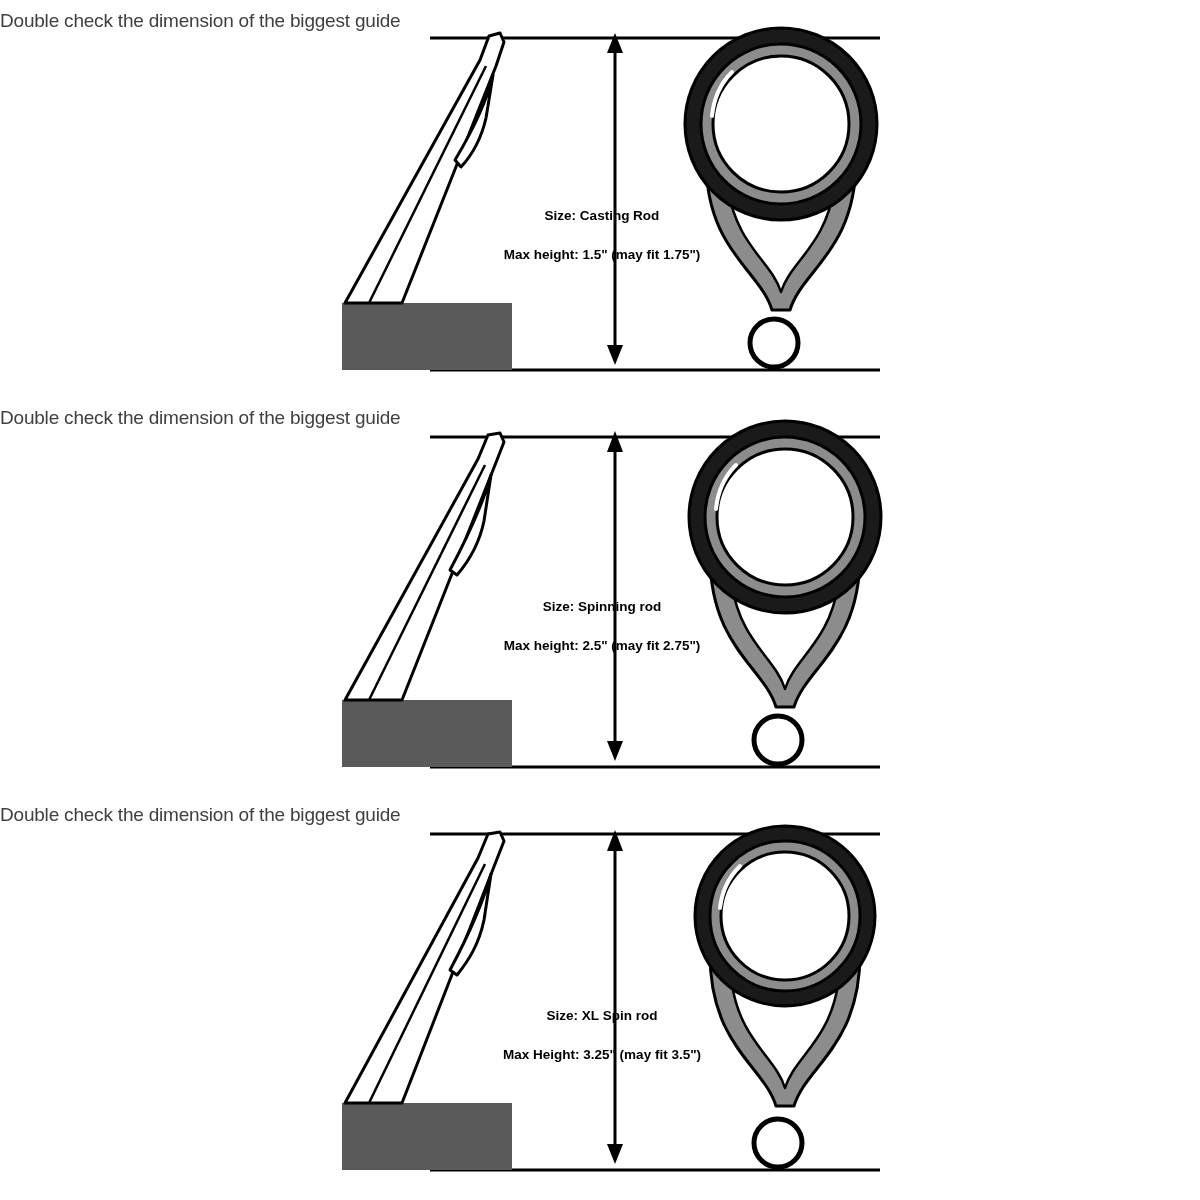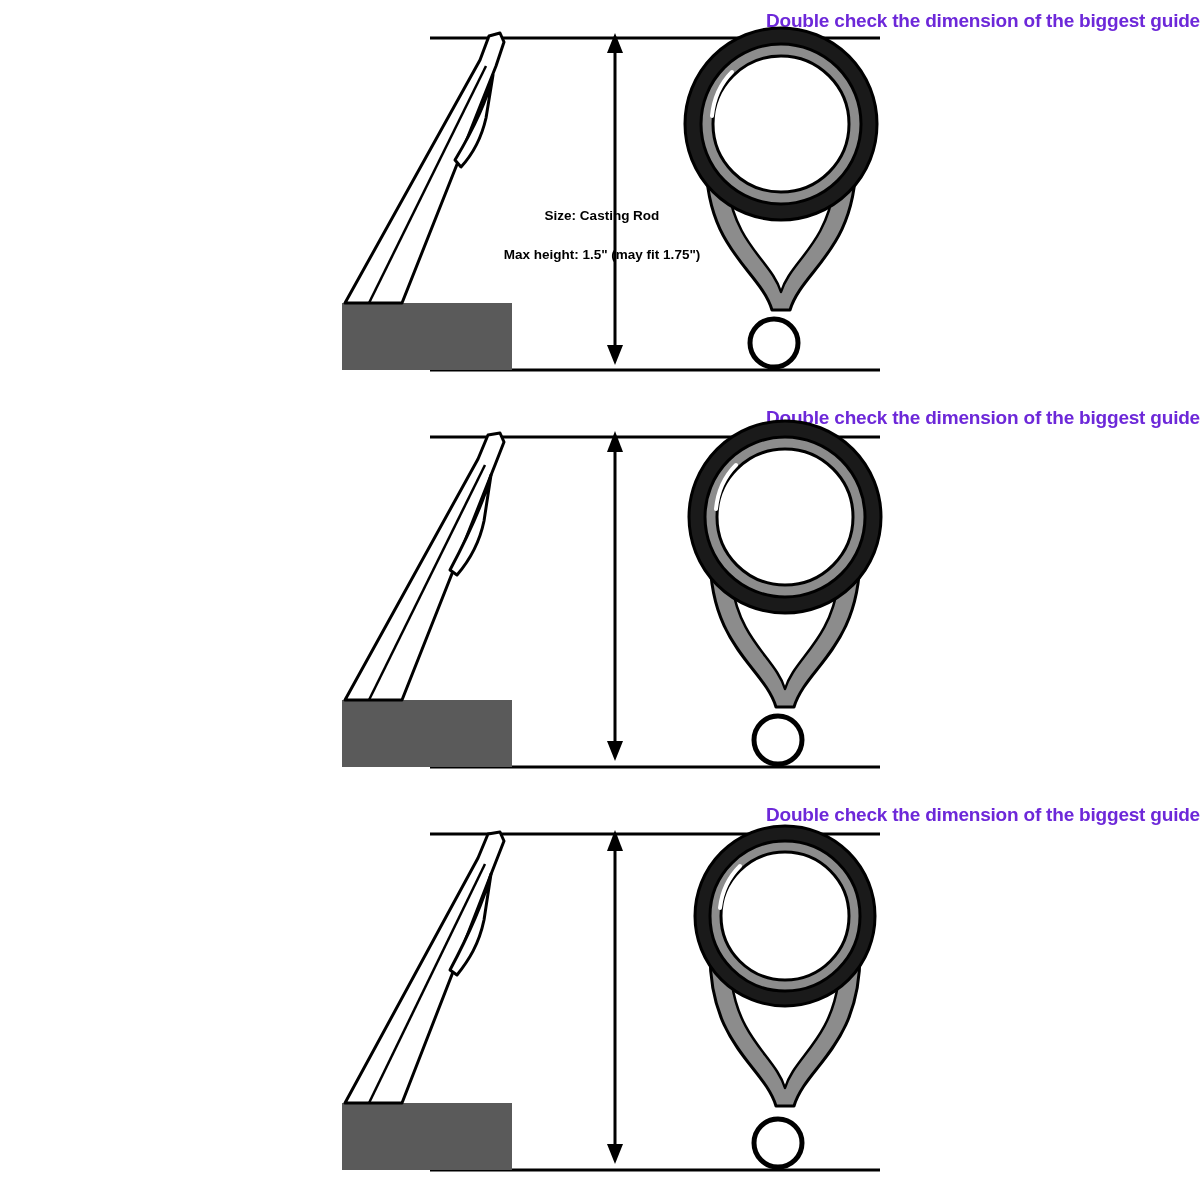--- a/index.html
+++ b/index.html
@@ -21,25 +21,25 @@
   }
   .panel {
     position: absolute;
     left: 0;
     width: 1200px;
   }
   .panel-title {
     position: absolute;
     left: 0;
     width: 1200px;
-    text-align: right;
-    font-weight: bold;
+    text-align: left;
+    font-weight: normal;
     font-size: 19px;
     letter-spacing: -0.2px;
-    color: #6d28d9;
+    color: #404040;
   }
   .panel-caption {
     position: absolute;
     width: 320px;
     text-align: center;
     font-weight: bold;
     font-size: 13.5px;
     line-height: 1.45;
     color: #000;
     white-space: pre-line;
@@ -114,20 +114,24 @@
         <path d="M710,160 C710,252 764,272 776,312 L794,312 C806,272 860,252 860,160 Z" fill="#8c8c8c" stroke="#000" stroke-width="3" stroke-linejoin="round"></path>
         <path d="M732,190 C740,246 776,264 785,294 C794,264 830,246 838,190 Z" fill="#ffffff" stroke="#000" stroke-width="2.5" stroke-linejoin="round"></path>
         <circle cx="785" cy="122" r="96" fill="#1a1a1a" stroke="#000" stroke-width="3"></circle>
         <circle cx="785" cy="122" r="80" fill="#8c8c8c" stroke="#000" stroke-width="3"></circle>
         <circle cx="785" cy="122" r="68" fill="#ffffff" stroke="#000" stroke-width="3"></circle>
         <path d="M716,114 C718,94 726,80 736,70" fill="none" stroke="#ffffff" stroke-width="4" stroke-linecap="round"></path>
         <circle cx="778" cy="345" r="24" fill="#ffffff" stroke="#000" stroke-width="5"></circle>
       </g>
     </svg>
 
+    <div class="panel-caption" style="left:442px;top:182px;">
+      <span>Size: Spinning rod</span><br>
+      <span>Max height: 2.5" (may fit 2.75")</span>
+    </div>
   </div>
 
   <div class="panel" style="top:790px;height:410px;">
     <div class="panel-title" style="top:14px;">Double check the dimension of the biggest guide</div>
 
     <svg class="svg-layer" width="1200" height="410" viewBox="0 0 1200 410">
       <line x1="430" y1="44" x2="880" y2="44" stroke="#000" stroke-width="3"></line>
       <line x1="430" y1="380" x2="880" y2="380" stroke="#000" stroke-width="3"></line>
 
       <rect x="342" y="313" width="170" height="67" fill="#5a5a5a"></rect>
@@ -144,15 +148,19 @@
         <path d="M710,164 C710,256 764,276 776,316 L794,316 C806,276 860,256 860,164 Z" fill="#8c8c8c" stroke="#000" stroke-width="3" stroke-linejoin="round"></path>
         <path d="M732,194 C740,250 776,268 785,298 C794,268 830,250 838,194 Z" fill="#ffffff" stroke="#000" stroke-width="2.5" stroke-linejoin="round"></path>
         <circle cx="785" cy="126" r="90" fill="#1a1a1a" stroke="#000" stroke-width="3"></circle>
         <circle cx="785" cy="126" r="75" fill="#8c8c8c" stroke="#000" stroke-width="3"></circle>
         <circle cx="785" cy="126" r="64" fill="#ffffff" stroke="#000" stroke-width="3"></circle>
         <path d="M720,118 C722,100 730,86 740,76" fill="none" stroke="#ffffff" stroke-width="4" stroke-linecap="round"></path>
         <circle cx="778" cy="353" r="24" fill="#ffffff" stroke="#000" stroke-width="5"></circle>
       </g>
     </svg>
 
+    <div class="panel-caption" style="left:442px;top:196px;">
+      <span>Size: XL Spin rod</span><br>
+      <span>Max Height: 3.25" (may fit 3.5")</span>
+    </div>
   </div>
 
 </div>
 
 </body></html>

